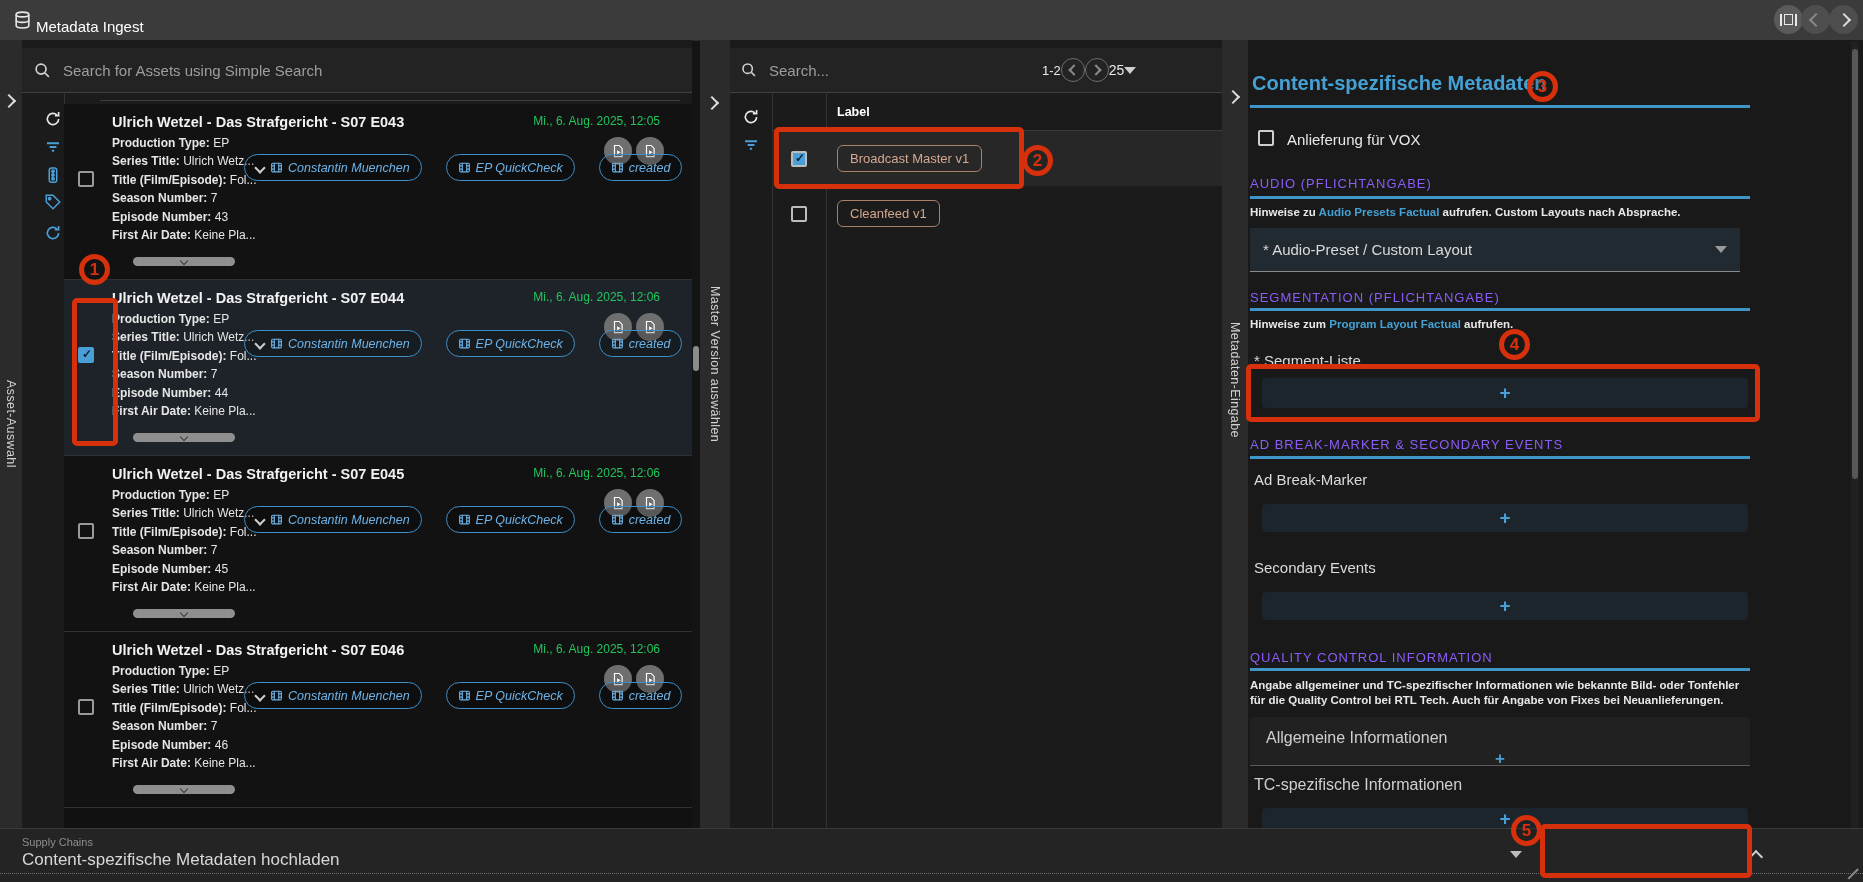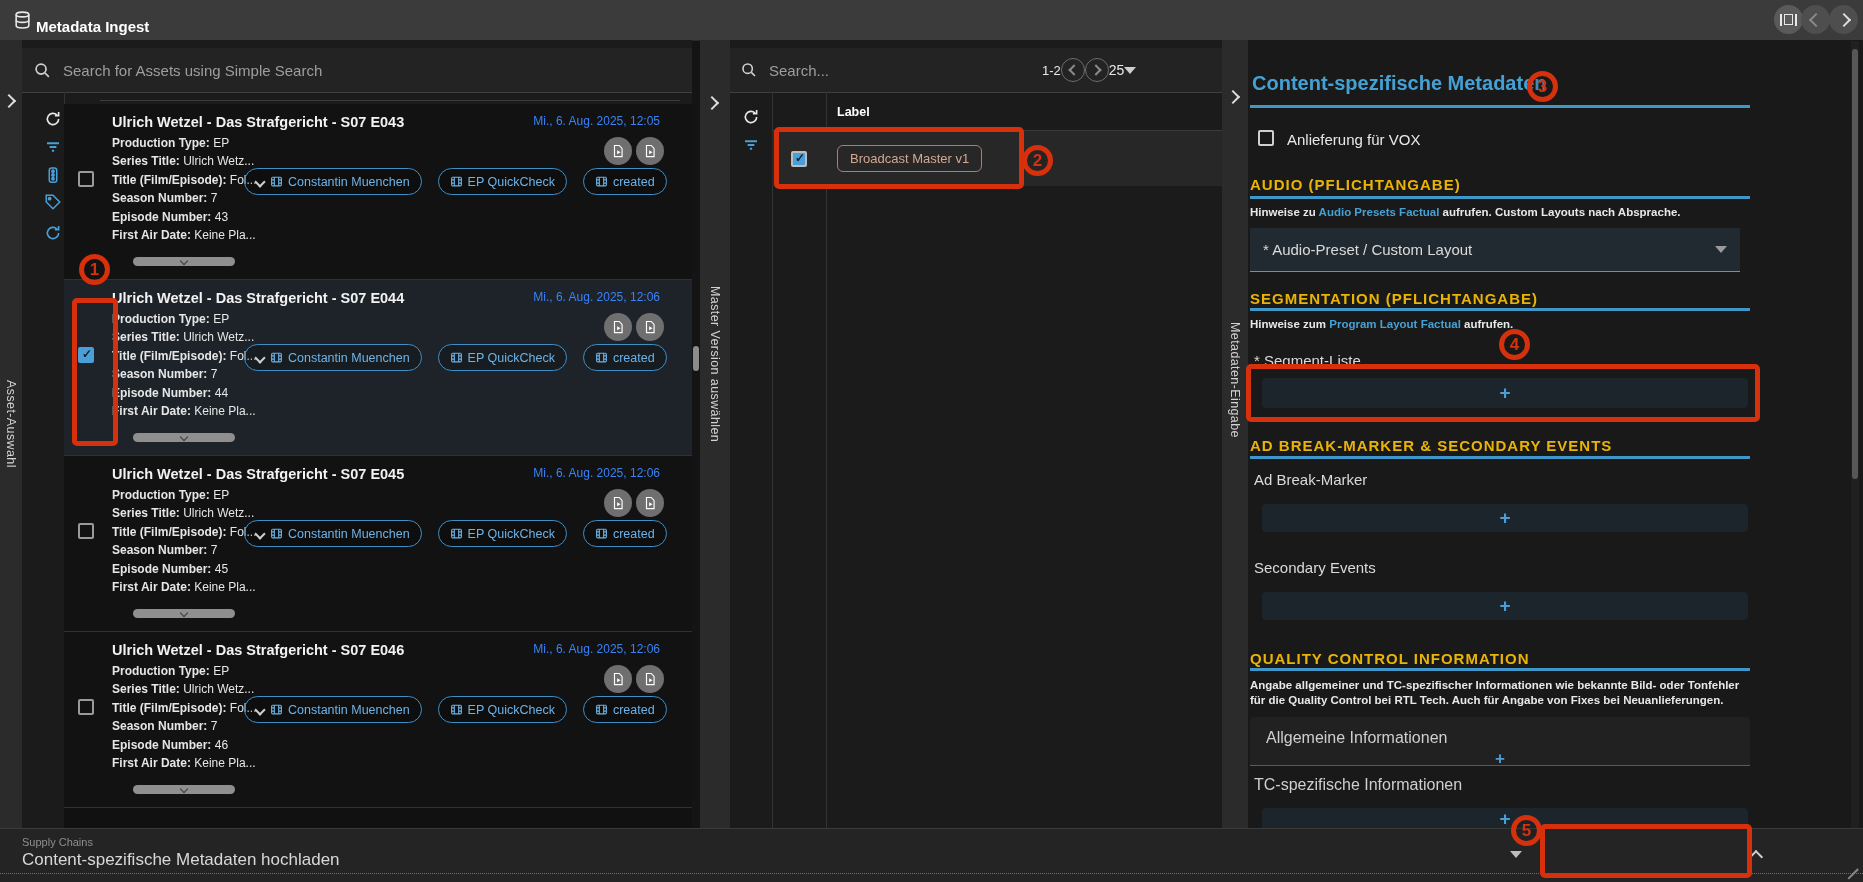--- a/index.html
+++ b/index.html
@@ -3,21 +3,21 @@
 <meta charset="utf-8">
 <style>
   html,body{margin:0;padding:0;background:#000;font-family:"Liberation Sans",sans-serif;}
   .stage{position:relative;width:1863px;height:882px;background:#141414;overflow:hidden;
          -webkit-font-smoothing:antialiased;color:#e8e8e8;}
   .abs{position:absolute;}
 
   
   .topbar{left:0;top:0;width:1863px;height:40px;background:#3b3b3b;border-bottom:1px solid #2a2a2a;
           display:flex;align-items:center;}
-  .topbar .title{margin-left:36px;font-size:15px;font-weight:700;color:#fff;margin-top:12px;}
+  .topbar .title{margin-left:36px;font-size:15px;font-weight:400;color:#fff;margin-top:12px;}
   .db-icon{position:absolute;left:13px;top:10px;color:#e8e8e8;}
   .circ-btn{position:absolute;top:5px;width:29px;height:29px;border-radius:50%;background:#4e4e4e;
             display:flex;align-items:center;justify-content:center;}
 
   
   .chev{display:inline-block;width:8px;height:8px;border-right:2px solid #ddd;border-top:2px solid #ddd;}
   .chev.r{transform:rotate(45deg);} .chev.l{transform:rotate(-135deg);}
   .chev.u{transform:rotate(-45deg);} .chev.d{transform:rotate(135deg);}
   .chev.dim{border-color:#8a8a8a;}
   .caret{display:inline-block;width:0;height:0;border-left:6px solid transparent;border-right:6px solid transparent;
@@ -33,31 +33,31 @@
                    font-family:"Liberation Sans",sans-serif;flex:1;}
   .searchbar input::placeholder{color:#9e9e9e;}
 
   
   .panel-left{left:22px;top:40px;width:670px;height:788px;background:#1b1b1b;}
   .icon-rail-ic{position:absolute;left:44px;width:18px;height:18px;}
   .asset-list{left:64px;top:104px;width:628px;height:724px;background:#111;overflow:hidden;}
   .asset-card{position:relative;height:175px;border-bottom:1px solid #313131;background:#121212;}
   .asset-card.selected{background:#1d2329;}
   .asset-card .a-title{position:absolute;left:48px;top:10px;font-size:14.5px;font-weight:bold;color:#f2f2f2;}
-  .asset-card .a-date{position:absolute;right:32px;top:10px;font-size:12px;color:#3b82f6;}
+  .asset-card .a-date{position:absolute;right:32px;top:10px;font-size:12px;color:#22c55e;}
   .asset-card .fields{position:absolute;left:48px;top:30px;font-size:12px;line-height:18.4px;color:#e6e6e6;}
   .asset-card .fields b{font-weight:bold;}
   .cb{display:inline-block;width:16px;height:16px;border:2px solid #9a9a9a;border-radius:2px;background:transparent;
       box-sizing:border-box;position:relative;}
   .cb.checked{border-color:#4a9fd8;background:#4a9fd8;}
   .cb.checked::after{content:"✓";position:absolute;left:2px;top:-2px;font-size:12px;font-weight:bold;color:#10202c;}
   .asset-card .cb{position:absolute;left:14px;top:67px;}
   .playbtn{position:absolute;top:33px;width:28px;height:28px;border-radius:50%;background:#6f6f6f;
            display:flex;align-items:center;justify-content:center;}
-  .chiprow{position:absolute;left:180px;top:64px;display:flex;gap:16px;}
+  .chiprow{position:absolute;left:180px;top:50px;display:flex;gap:24px;font-style:italic;}
   .chip{display:inline-flex;align-items:center;gap:5px;height:25px;padding:0 11px;border:1.5px solid #3f8fc7;
         border-radius:14px;color:#6db3e8;font-size:12.5px;white-space:nowrap;background:rgba(0,0,0,.2);}
   .chip .chev{display:none;width:6px;height:6px;border-color:#cfcfcf;margin-right:1px;}
   .chip .chev.show{display:inline-block;}
   .pill{position:absolute;left:69px;top:153px;width:102px;height:9px;border-radius:5px;background:#8f8f8f;
         display:flex;align-items:center;justify-content:center;}
   .pill .chev{width:5px;height:5px;border-color:#3a3a3a;border-width:1.5px;margin-top:-2px;}
   .divline-h{background:#3d3d3d;height:1px;}
   .divline-v{background:#333;width:1px;}
   .scroll-thumb{background:#8c8c8c;border-radius:3px;}
@@ -70,21 +70,21 @@
   .col-header{font-size:12.5px;font-weight:bold;color:#fff;}
   .vrow{position:relative;height:55px;display:flex;align-items:center;}
   .vrow.selected{background:#272727;}
   .vrow .cbcell{width:54px;display:flex;justify-content:center;}
   .tanchip{display:inline-block;margin-left:11px;padding:5px 12px;border:1px solid #a98068;border-radius:6px;
            color:#d4a88f;font-size:13px;}
 
   
   .panel-right{left:1248px;top:40px;width:615px;height:788px;background:#191919;}
   .h1{font-size:20px;font-weight:bold;color:#45a1d4;}
-  .sec-h{font-size:15px;font-weight:bold;color:#eab308;letter-spacing:1px;}
+  .sec-h{font-size:13px;font-weight:normal;color:#8b5cf6;letter-spacing:1px;}
   .sec-ul{background:#3e97c8;height:3px;}
   .hint{font-size:11.5px;font-weight:bold;color:#e8e8e8;}
   .hint a{color:#45a1d4;text-decoration:none;}
   .fieldbar{background:#222a31;border-bottom:1px solid #8a8a8a;display:flex;align-items:center;
             padding:0 13px;font-size:15px;color:#dadada;box-sizing:border-box;}
   .addbar{background:#1c252c;border-radius:4px;display:flex;align-items:center;justify-content:center;
           color:#4a9fd8;font-size:19px;font-weight:bold;}
   .flabel{font-size:15px;color:#dadada;}
   .qbox{background:#212121;border-radius:4px 4px 0 0;border-bottom:1px solid #5a5a5a;overflow:hidden;}
   .qbox .qlabel{display:block;margin:12px 0 0 16px;font-size:16px;color:#cfcfcf;}
@@ -485,20 +485,26 @@
 
   <div class="abs" style="left:772px;top:131px;width:450px;">
 
       <div class="vrow selected">
         <span class="cbcell">
           <span class="cb checked" style="border-color:#bdbdbd;"></span>
         </span>
         <span class="tanchip">Broadcast Master v1</span>
       </div>
 
+      <div class="vrow">
+        <span class="cbcell">
+          <span class="cb" style="border-color:#bdbdbd;"></span>
+        </span>
+        <span class="tanchip">Cleanfeed v1</span>
+      </div>
 
   </div>
 
   
   <div class="abs rail" style="left:1222px;top:40px;width:26px;height:788px;">
     <span class="chev r" style="position:absolute;left:6px;top:52px;"></span>
   </div>
   <span class="vlabel" style="left:1228px;top:322px;">Metadaten-Eingabe</span>
 
   

